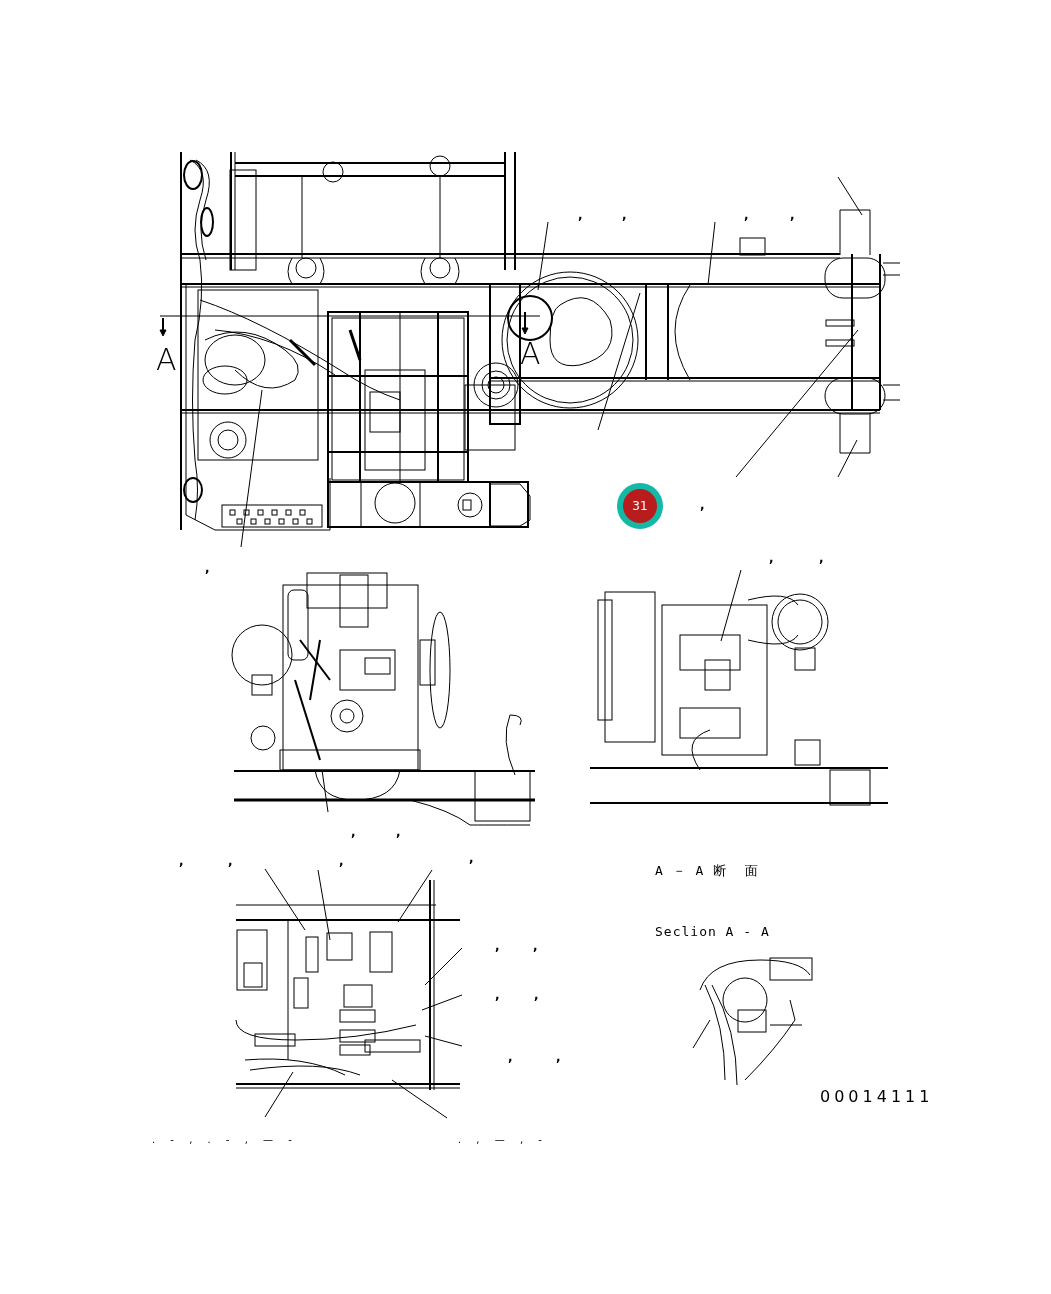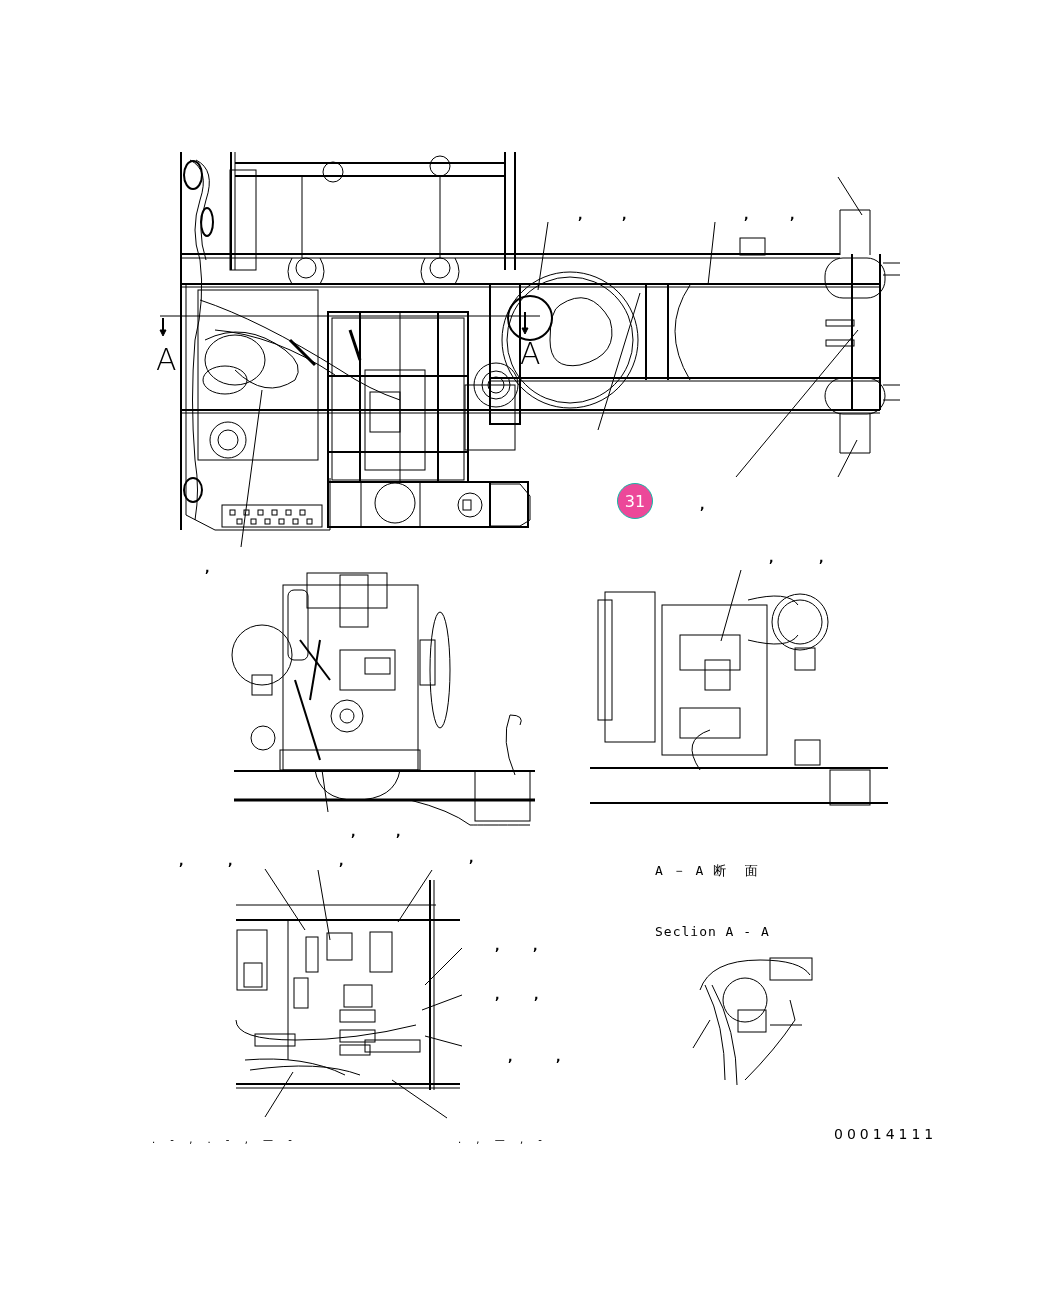--- a/index.html
+++ b/index.html
@@ -3,25 +3,25 @@
 <meta charset="utf-8">
 <style>
   html, body { margin: 0; padding: 0; background: #ffffff; }
   body { width: 1051px; height: 1294px; position: relative; overflow: hidden;
          font-family: "DejaVu Sans Mono", monospace; color: #000; }
   .sheet { position: absolute; left: 0; top: 0; width: 1051px; height: 1294px; }
   svg.drawing { position: absolute; left: 0; top: 0; }
   .section-label { position: absolute; left: 655px; top: 818px; font-family: "DejaVu Sans Mono", monospace;
                    font-size: 13px; line-height: 17px; letter-spacing: 1px; }
   .section-label div { white-space: pre; margin-top: 44px; }
-  .drawing-number { position: absolute; left: 820px; top: 1126px; font-size: 14px; letter-spacing: 4px;
-                    font-family: "DejaVu Sans", sans-serif; margin-left: 14px; }
+  .drawing-number { position: absolute; left: 820px; top: 1087px; font-size: 16px; letter-spacing: 4px;
+                    font-family: "DejaVu Sans", sans-serif; }
   .callout-badge { position: absolute; left: 617px; top: 483px; width: 34px; height: 34px; border-radius: 50%;
-                   background: #ec4899; border: 1px solid #14b8a6; color: #fff; font-family: "DejaVu Sans", sans-serif;
-                   font-size: 16px; display: flex; align-items: center; justify-content: center; cursor: pointer; }
+                   background: #b91c1c; border: 6px solid #14b8a6; color: #fff; font-family: "DejaVu Sans", sans-serif;
+                   font-size: 12px; display: flex; align-items: center; justify-content: center; cursor: pointer; }
   .comma { position: absolute; font-size: 12px; font-weight: bold; font-family: "DejaVu Sans", sans-serif; line-height: 10px; }
   .dashes { position: absolute; font-size: 10px; letter-spacing: 6px; font-family: "DejaVu Sans", sans-serif; }
   .view-letter { position: absolute; font-family: "DejaVu Sans", sans-serif; font-size: 30px; font-weight: 200; }
 </style>
 </head>
 <body>
 
 <div class="sheet">
 
 <svg class="drawing" width="1051" height="1294" viewBox="0 0 1051 1294" fill="none" stroke="#000" stroke-width="1">

